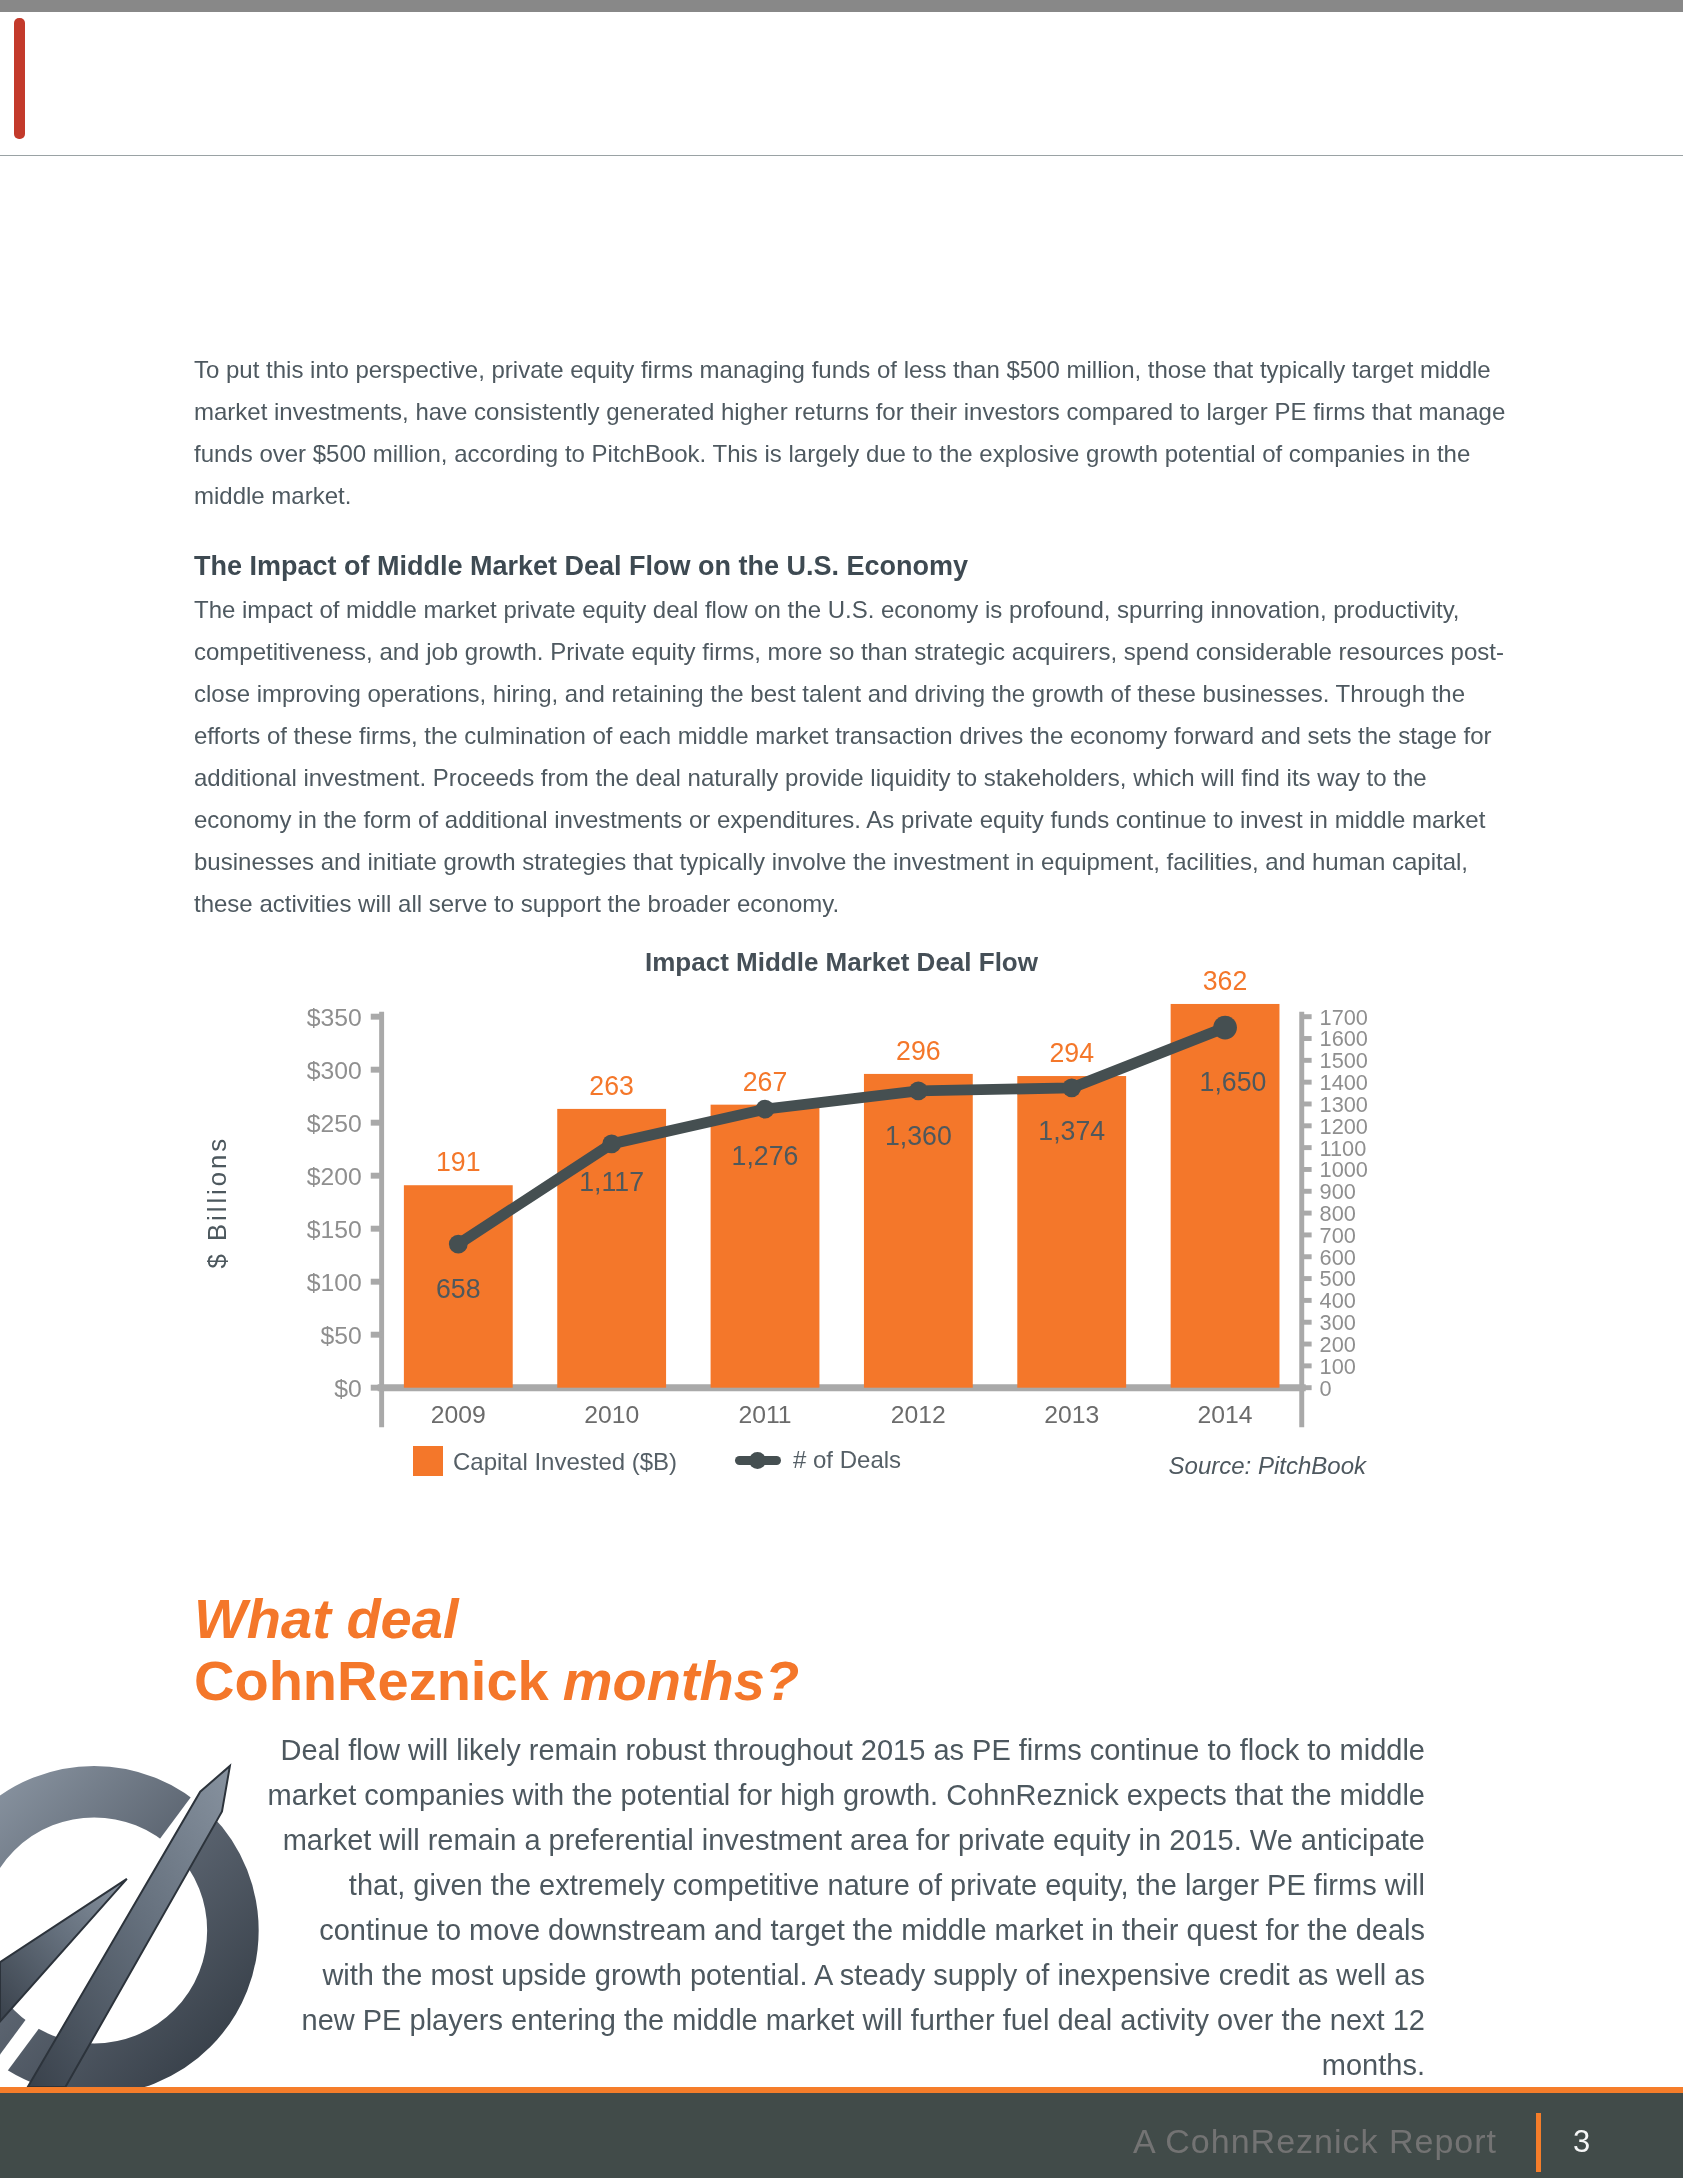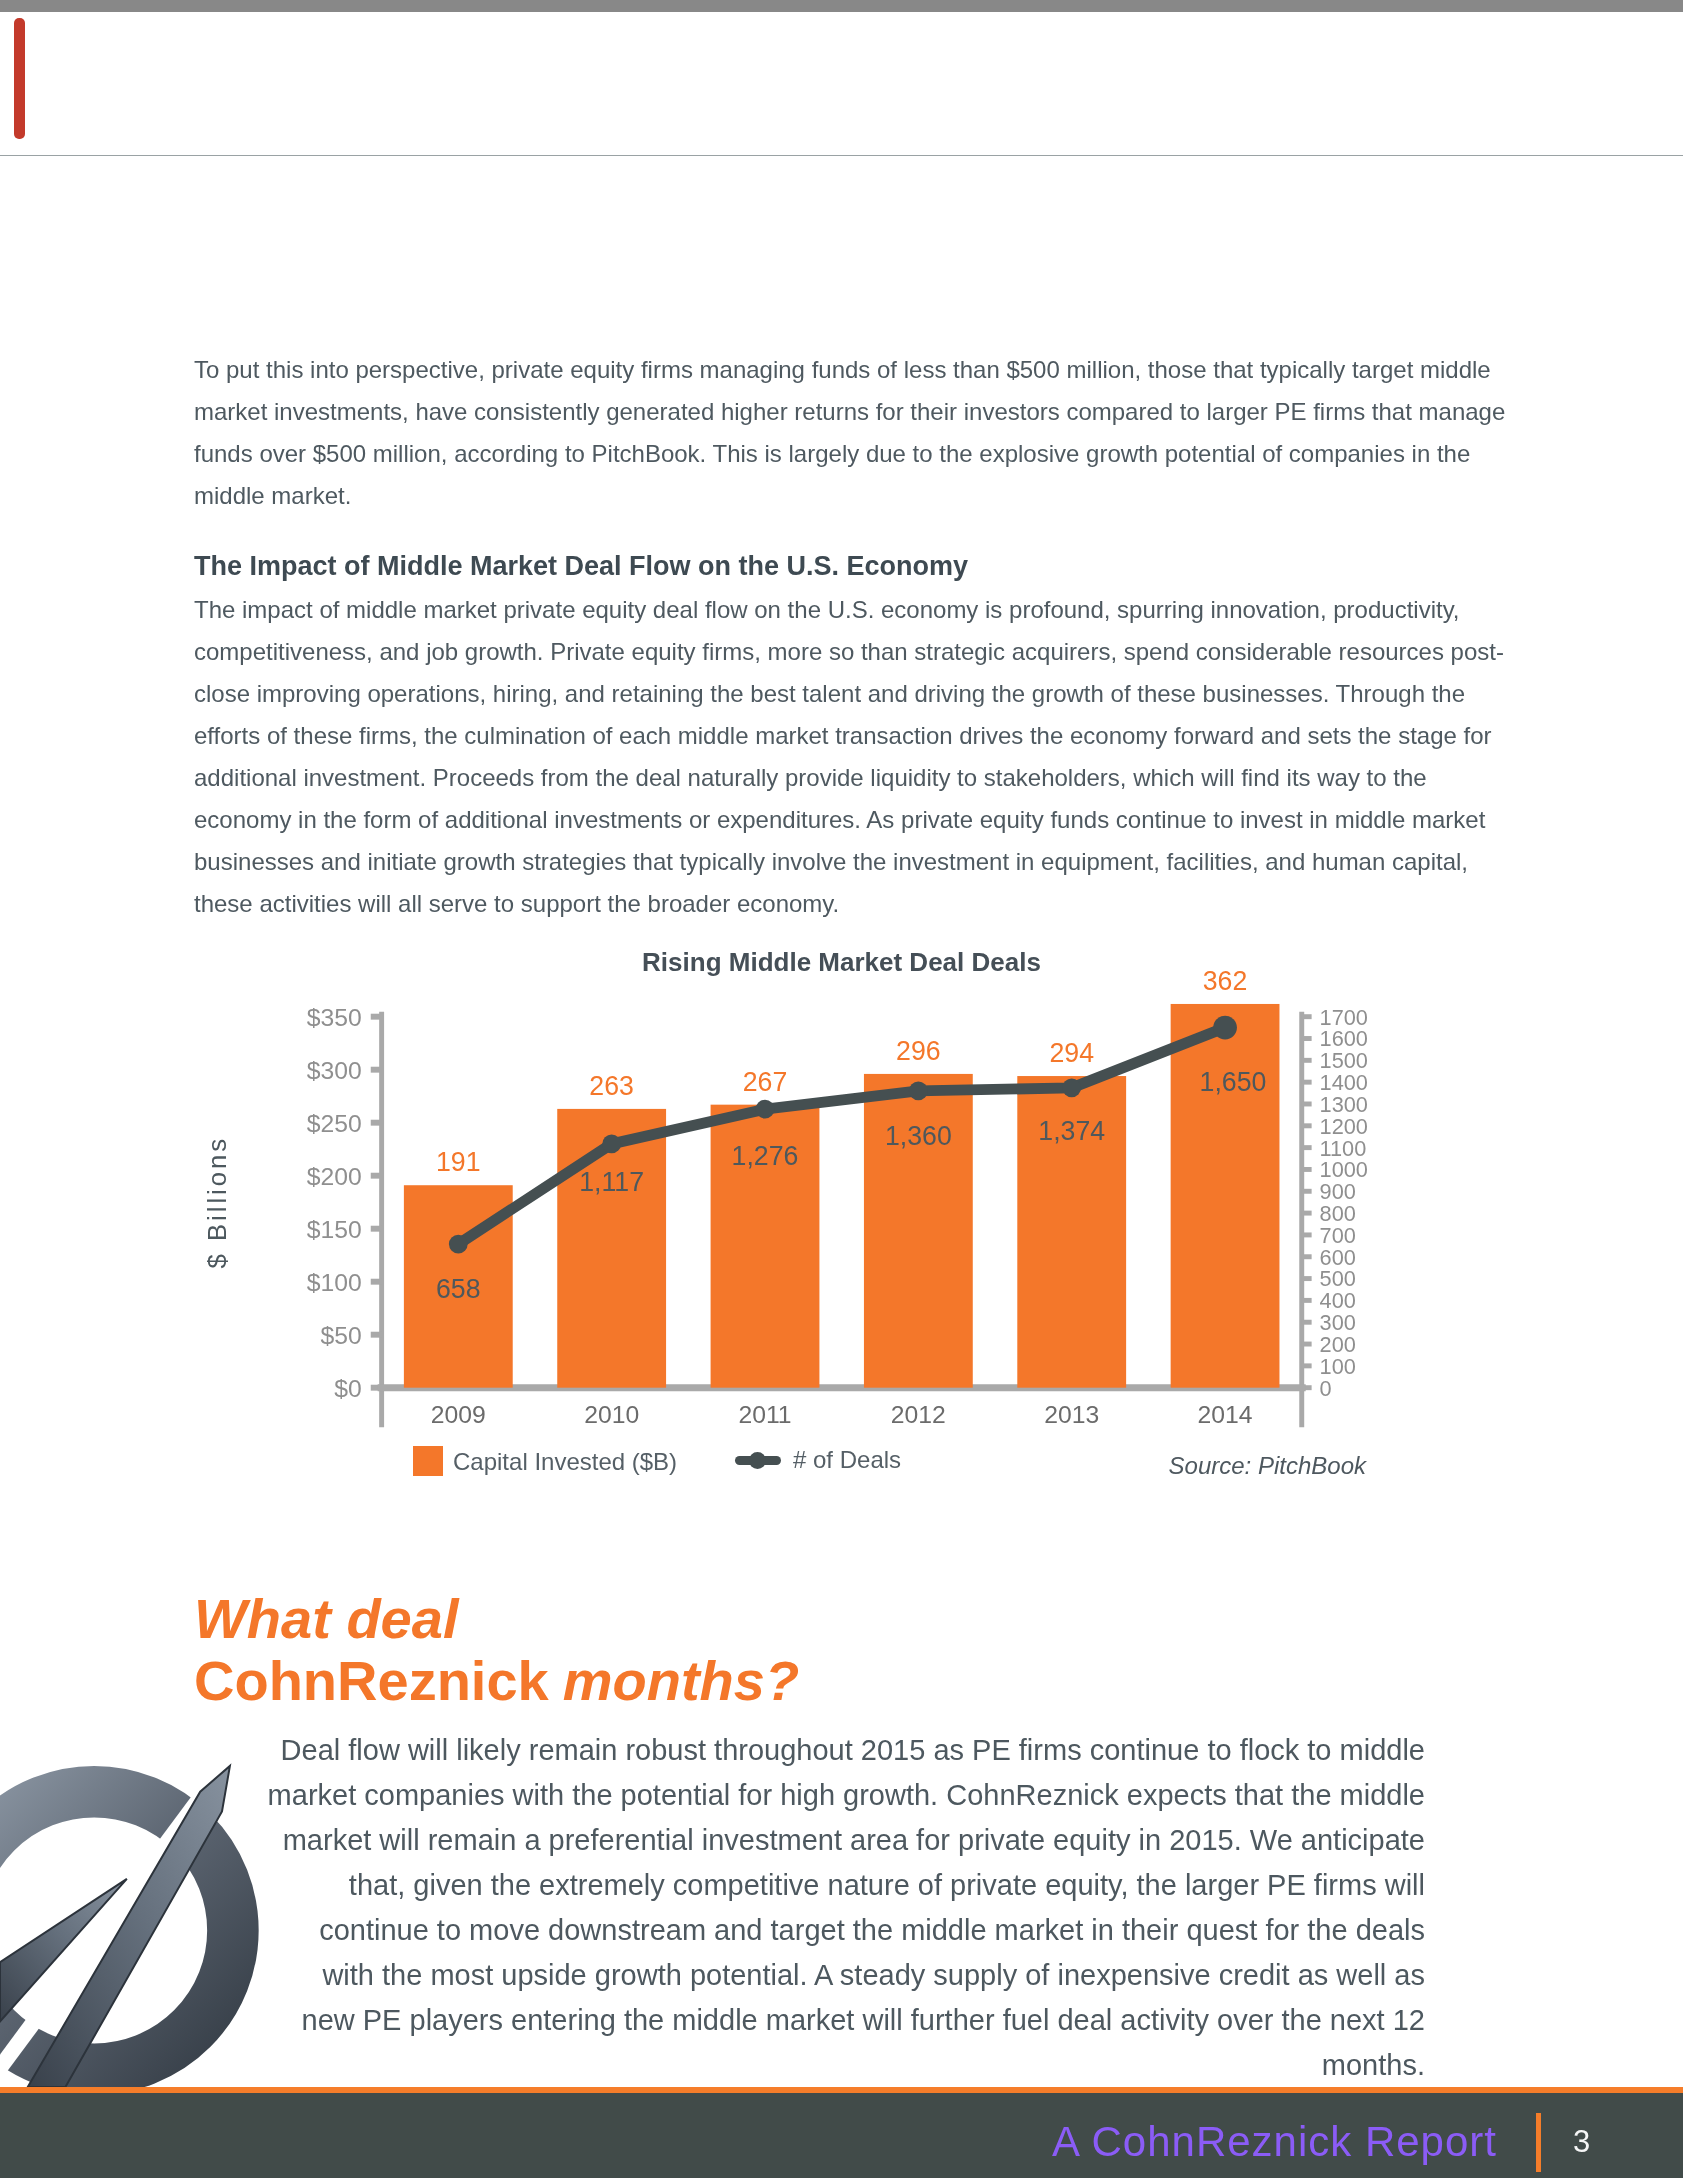--- a/index.html
+++ b/index.html
@@ -23,38 +23,38 @@
   .legend-line{position:relative;width:46px;height:9px;background:#454f51;border-radius:5px;margin-right:12px;}
   .legend-line .dot{position:absolute;left:14px;top:-4px;width:17px;height:17px;border-radius:50%;background:#454f51;}
   .source{position:absolute;left:1079px;width:287px;top:1440px;text-align:right;font-style:italic;font-size:24px;color:#4e585f;}
   .think-head{position:absolute;left:194px;top:1576px;font-size:56px;line-height:62px;font-weight:bold;color:#f4772a;}
   .think-head .it{font-style:italic;}
   .think-head .sp{margin-left:14px;}
   .think-par{position:absolute;left:265px;top:1716px;width:1160px;text-align:right;font-size:29px;line-height:45px;color:#4d585f;}
   .logo{position:absolute;left:0;top:1742px;}
   .footer-orange{position:absolute;left:0;top:2075px;width:1683px;height:6px;background:#f57d2a;}
   .footer-bar{position:absolute;left:0;top:2081px;width:1683px;height:97px;background:#414b49;}
-  .footer-label{position:absolute;right:186px;top:2081px;height:70px;line-height:97px;font-size:42px;color:#8b5cf6;letter-spacing:1px;}
+  .footer-label{position:absolute;right:186px;top:2081px;height:70px;line-height:97px;font-size:34px;color:#737373;letter-spacing:1px;}
   .footer-divider{position:absolute;left:1536px;top:2101px;width:5px;height:59px;background:#f57d2a;}
   .footer-page{position:absolute;left:1552px;top:2081px;width:59px;height:97px;line-height:97px;text-align:center;font-size:31px;color:#f5f6f6;}
 </style>
 </head>
 <body>
 
 <div class="page">
 
   <div class="red-mark"></div>
   <div class="top-rule"></div>
 
   <div class="body-par p1">To put this into perspective, private equity firms managing funds of less than $500 million, those that typically target middle market investments, have consistently generated higher returns for their investors compared to larger PE firms that manage funds over $500 million, according to PitchBook. This is largely due to the explosive growth potential of companies in the middle market.</div>
 
   <div class="sec-head">The Impact of Middle Market Deal Flow on the U.S. Economy</div>
   <div class="body-par p2">The impact of middle market private equity deal flow on the U.S. economy is profound, spurring innovation, productivity, competitiveness, and job growth. Private equity firms, more so than strategic acquirers, spend considerable resources post-close improving operations, hiring, and retaining the best talent and driving the growth of these businesses. Through the efforts of these firms, the culmination of each middle market transaction drives the economy forward and sets the stage for additional investment. Proceeds from the deal naturally provide liquidity to stakeholders, which will find its way to the economy in the form of additional investments or expenditures. As private equity funds continue to invest in middle market businesses and initiate growth strategies that typically involve the investment in equipment, facilities, and human capital, these activities will all serve to support the broader economy.</div>
 
-  <div class="chart-title">Rising Middle Market Deal Deals</div>
+  <div class="chart-title">Impact Middle Market Deal Flow</div>
 
   <svg id="chart-svg" class="chart-svg" width="1228" height="465" viewBox="0 0 1240 470">
       <line x1="185" y1="25" x2="185" y2="445" stroke="#a9a9a9" stroke-width="5"></line>
       <line x1="1115" y1="25" x2="1115" y2="445" stroke="#a9a9a9" stroke-width="5"></line>
       <line x1="174" y1="30" x2="185" y2="30" stroke="#a9a9a9" stroke-width="6"></line>
       <text x="165" y="39" font-size="25" fill="#8f8f8f" text-anchor="end">$350</text>
       <line x1="174" y1="83.57142857142857" x2="185" y2="83.57142857142857" stroke="#a9a9a9" stroke-width="6"></line>
       <text x="165" y="92.57142857142857" font-size="25" fill="#8f8f8f" text-anchor="end">$300</text>
       <line x1="174" y1="137.14285714285714" x2="185" y2="137.14285714285714" stroke="#a9a9a9" stroke-width="6"></line>
       <text x="165" y="146.14285714285714" font-size="25" fill="#8f8f8f" text-anchor="end">$250</text>

